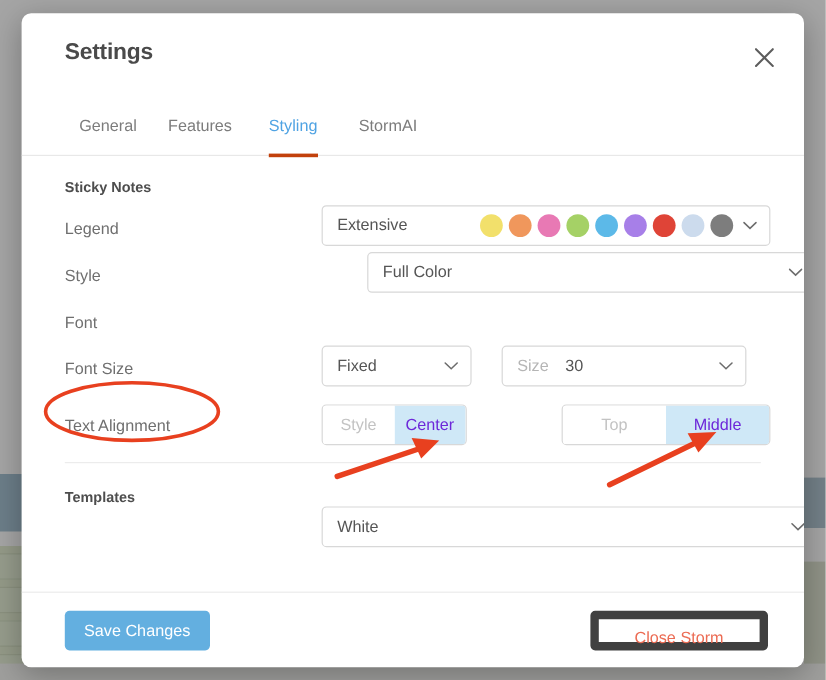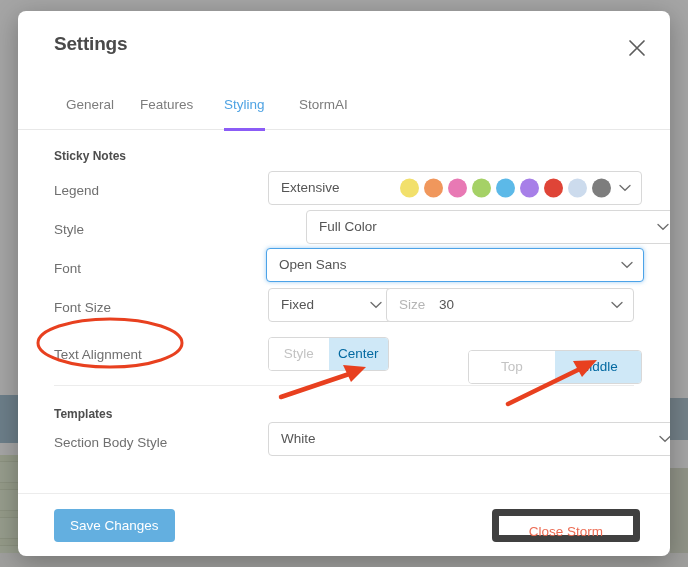--- a/index.html
+++ b/index.html
@@ -126,21 +126,21 @@
     top: 0;
     height: 43px;
     line-height: 40px;
     font-size: 13.5px;
     color: #7c7c7c;
     cursor: pointer;
     white-space: nowrap;
   }
   .tab.active {
     color: #4fa3e3;
-    border-bottom: 3px solid #8b5cf6;
+    border-bottom: 3px solid #c2410c;
   }
   .tab-role {
     position: absolute;
     right: 30px;
     top: 0;
     height: 43px;
     line-height: 40px;
     font-size: 13.5px;
     color: #7c7c7c;
     white-space: nowrap;
@@ -232,21 +232,21 @@
     flex: 1;
     line-height: 32px;
     text-align: center;
     font-size: 13.5px;
     color: #c3c3c3;
     cursor: pointer;
     background: #fff;
   }
   .seg-btn.on {
     background: #cfe8f7;
-    color: #0369a1;
+    color: #6d28d9;
   }
 
   .divider {
     position: absolute;
     left: 36px;
     width: 580px;
     height: 1px;
     background: #ececec;
   }
 
@@ -359,62 +359,53 @@
   <div class="control" style="left:250px; top:199px; width:374px;margin-left:38px;">
     <span class="val">Full Color</span>
     <span class="chev">
       <svg width="12" height="8" viewBox="0 0 12 8">
           <path d="M1 1.5 L6 6.3 L11 1.5" stroke="#6d6d6d" stroke-width="1.3" fill="none" stroke-linecap="round"></path>
         </svg>
     </span>
   </div>
 
   <div class="row-label" style="top:250px">Font</div>
-  <div class="control focused" style="left:248px; top:237px; width:378px;">
-    <span class="val">Open Sans</span>
-    <span class="chev">
-      <svg width="12" height="8" viewBox="0 0 12 8">
-          <path d="M1 1.5 L6 6.3 L11 1.5" stroke="#6d6d6d" stroke-width="1.3" fill="none" stroke-linecap="round"></path>
-        </svg>
-    </span>
-  </div>
 
   <div class="row-label" style="top:289px">Font Size</div>
   <div class="control" style="left:250px; top:277px; width:125px;">
     <span class="val">Fixed</span>
     <span class="chev">
       <svg width="12" height="8" viewBox="0 0 12 8">
           <path d="M1 1.5 L6 6.3 L11 1.5" stroke="#6d6d6d" stroke-width="1.3" fill="none" stroke-linecap="round"></path>
         </svg>
     </span>
   </div>
-  <div class="control" style="left:368px; top:277px; width:248px;">
+  <div class="control" style="left:400px; top:277px; width:204px;">
     <span class="ph">Size</span>
     <span class="val after-ph">30</span>
     <span class="chev">
       <svg width="12" height="8" viewBox="0 0 12 8">
           <path d="M1 1.5 L6 6.3 L11 1.5" stroke="#6d6d6d" stroke-width="1.3" fill="none" stroke-linecap="round"></path>
         </svg>
     </span>
   </div>
 
   <div class="row-label" style="top:336px">Text Alignment</div>
   <div class="seg" style="left:250px; top:326px; width:121px;">
     <div class="seg-btn">Style</div>
     <div class="seg-btn on">Center</div>
   </div>
-  <div class="seg" style="left:450px; top:326px; width:174px;margin-top:13px;">
+  <div class="seg" style="left:450px; top:326px; width:174px;">
     <div class="seg-btn">Top</div>
     <div class="seg-btn on">Middle</div>
   </div>
 
   <div class="divider" style="top:374px"></div>
 
   <div class="section-head" style="top:396px">Templates</div>
-  <div class="row-label" style="top:424px">Section Body Style</div>
   <div class="control" style="left:250px; top:411px; width:414px;">
     <span class="val">White</span>
     <span class="chev">
       <svg width="12" height="8" viewBox="0 0 12 8">
           <path d="M1 1.5 L6 6.3 L11 1.5" stroke="#6d6d6d" stroke-width="1.3" fill="none" stroke-linecap="round"></path>
         </svg>
     </span>
   </div>
 
   <div class="footer-rule"></div>

